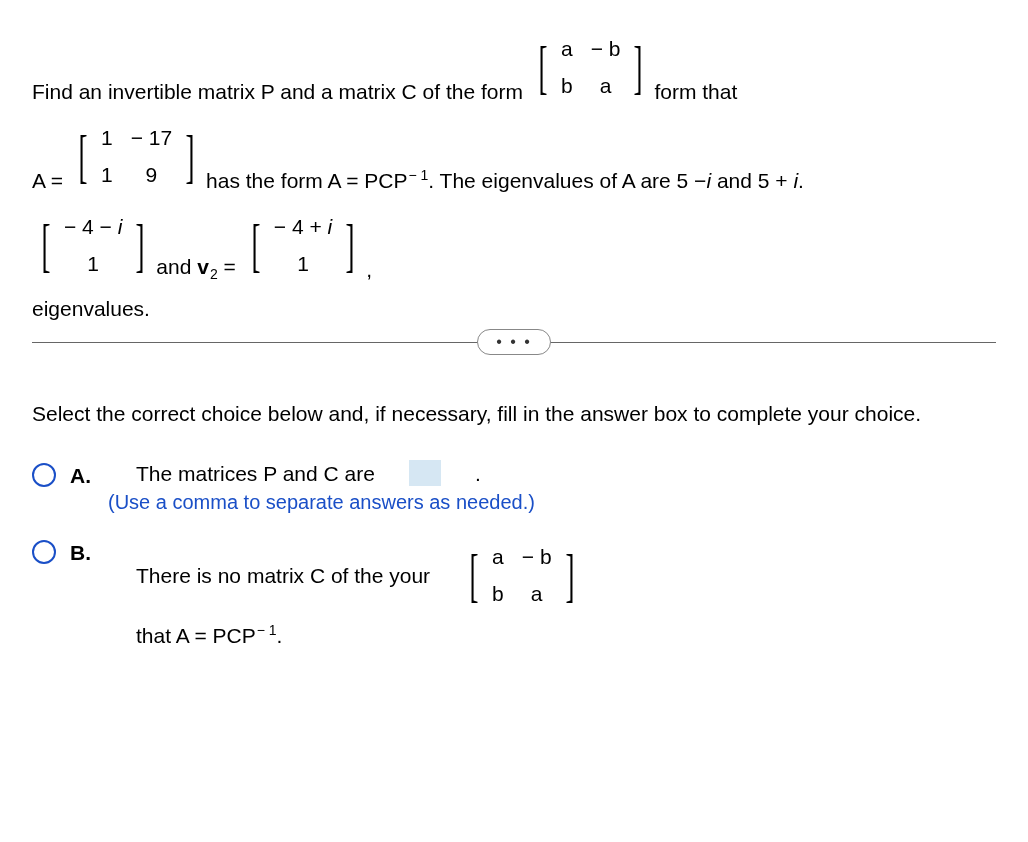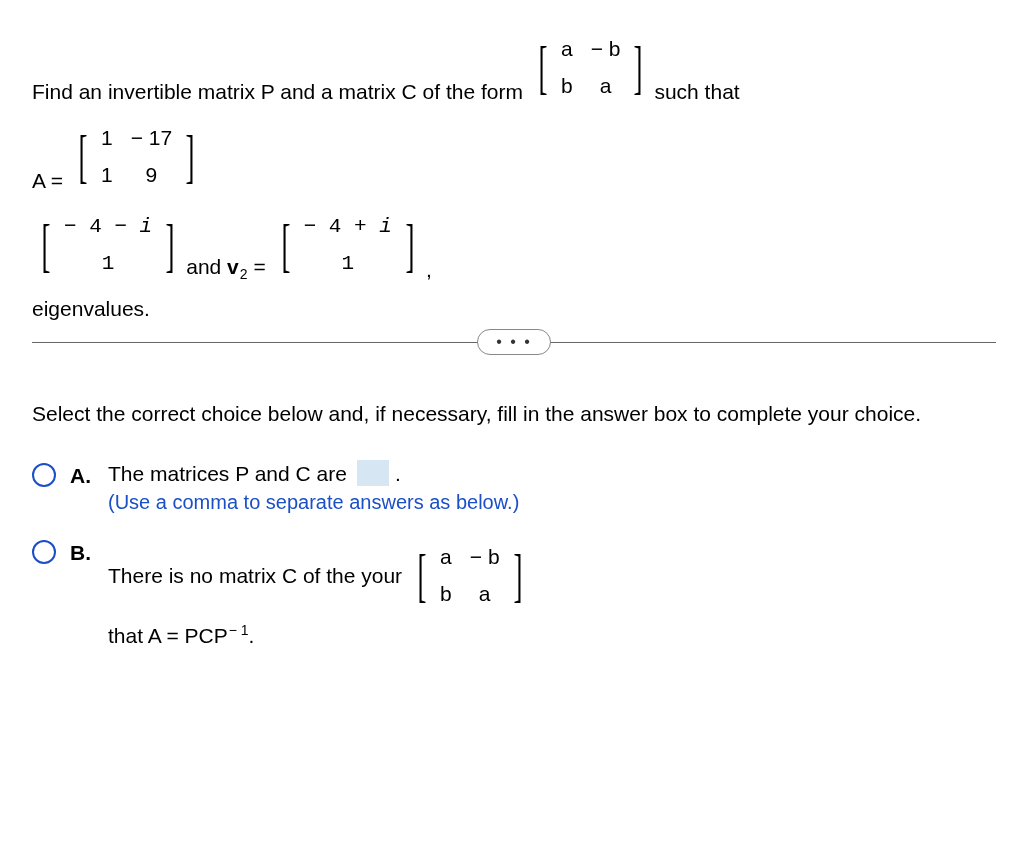--- a/index.html
+++ b/index.html
@@ -30,21 +30,20 @@
   .matrix-body {
     display: inline-grid;
     grid-template-columns: auto auto;
     column-gap: 18px;
     row-gap: 8px;
     padding: 6px 8px;
     text-align: center;
   }
   .matrix-body.onecol {
     grid-template-columns: auto;
-    font-family: Liberation Mono, monospace;
   }
   .bracket {
     font-size: 60px;
     line-height: 52px;
     font-weight: 100;
     transform: scaleX(0.45);
     font-family: "Times New Roman", serif;
   }
   .sup {
     font-size: 14px;
@@ -119,51 +118,54 @@
   }
   .hint {
     color: #1a4fc7;
     font-size: 20px;
   }
   .flexline {
     display: flex;
     flex-wrap: wrap;
     align-items: center;
   }
-  .flexline > * { margin-right: 6px; }
+  .flexline > * { margin-right: 6px; margin-left: 28px; }
 </style>
 </head>
 <body>
 
 <div class="para">
   <span>Find an invertible matrix P and a matrix C of the form</span>
   <span class="matrix">
     <span class="bracket">[</span>
     <span class="matrix-body">
       <span>a</span>
       <span>− b</span>
       <span>b</span>
       <span>a</span>
     </span>
     <span class="bracket">]</span>
   </span>
-  <span>such that</span>
+  <span>form that</span>
 </div>
 
 <div class="para">
   <span>A =</span>
   <span class="matrix">
     <span class="bracket">[</span>
     <span class="matrix-body">
       <span>1</span>
       <span>− 17</span>
       <span>1</span>
       <span>9</span>
     </span>
     <span class="bracket">]</span>
+  </span>
+  <span>
+    <span>has the form A = PCP</span><span class="sup">− 1</span><span>. The eigenvalues of A are 5 −</span><span class="italic">i</span><span> and 5 +</span> <span class="italic">i</span><span>.</span>
   </span>
 </div>
 
 <div class="para">
   <span class="matrix">
     <span class="bracket">[</span>
     <span class="matrix-body onecol">
       <span>− 4 − <span class="italic">i</span></span>
       <span>1</span>
     </span>
@@ -198,21 +200,21 @@
 
   <div class="choice-row">
     <div class="radio"></div>
     <div class="choice-label">A.</div>
     <div class="choice-body">
       <div class="flexline">
         <span>The matrices P and C are </span>
         <span class="answer-box"></span>
         <span>.</span>
       </div>
-      <div class="hint">(Use a comma to separate answers as below.)</div>
+      <div class="hint">(Use a comma to separate answers as needed.)</div>
     </div>
   </div>
 
   <div class="choice-row">
     <div class="radio"></div>
     <div class="choice-label">B.</div>
     <div class="choice-body">
       <div class="flexline">
         <span>There is no matrix C of the your</span>
         <span class="matrix">

